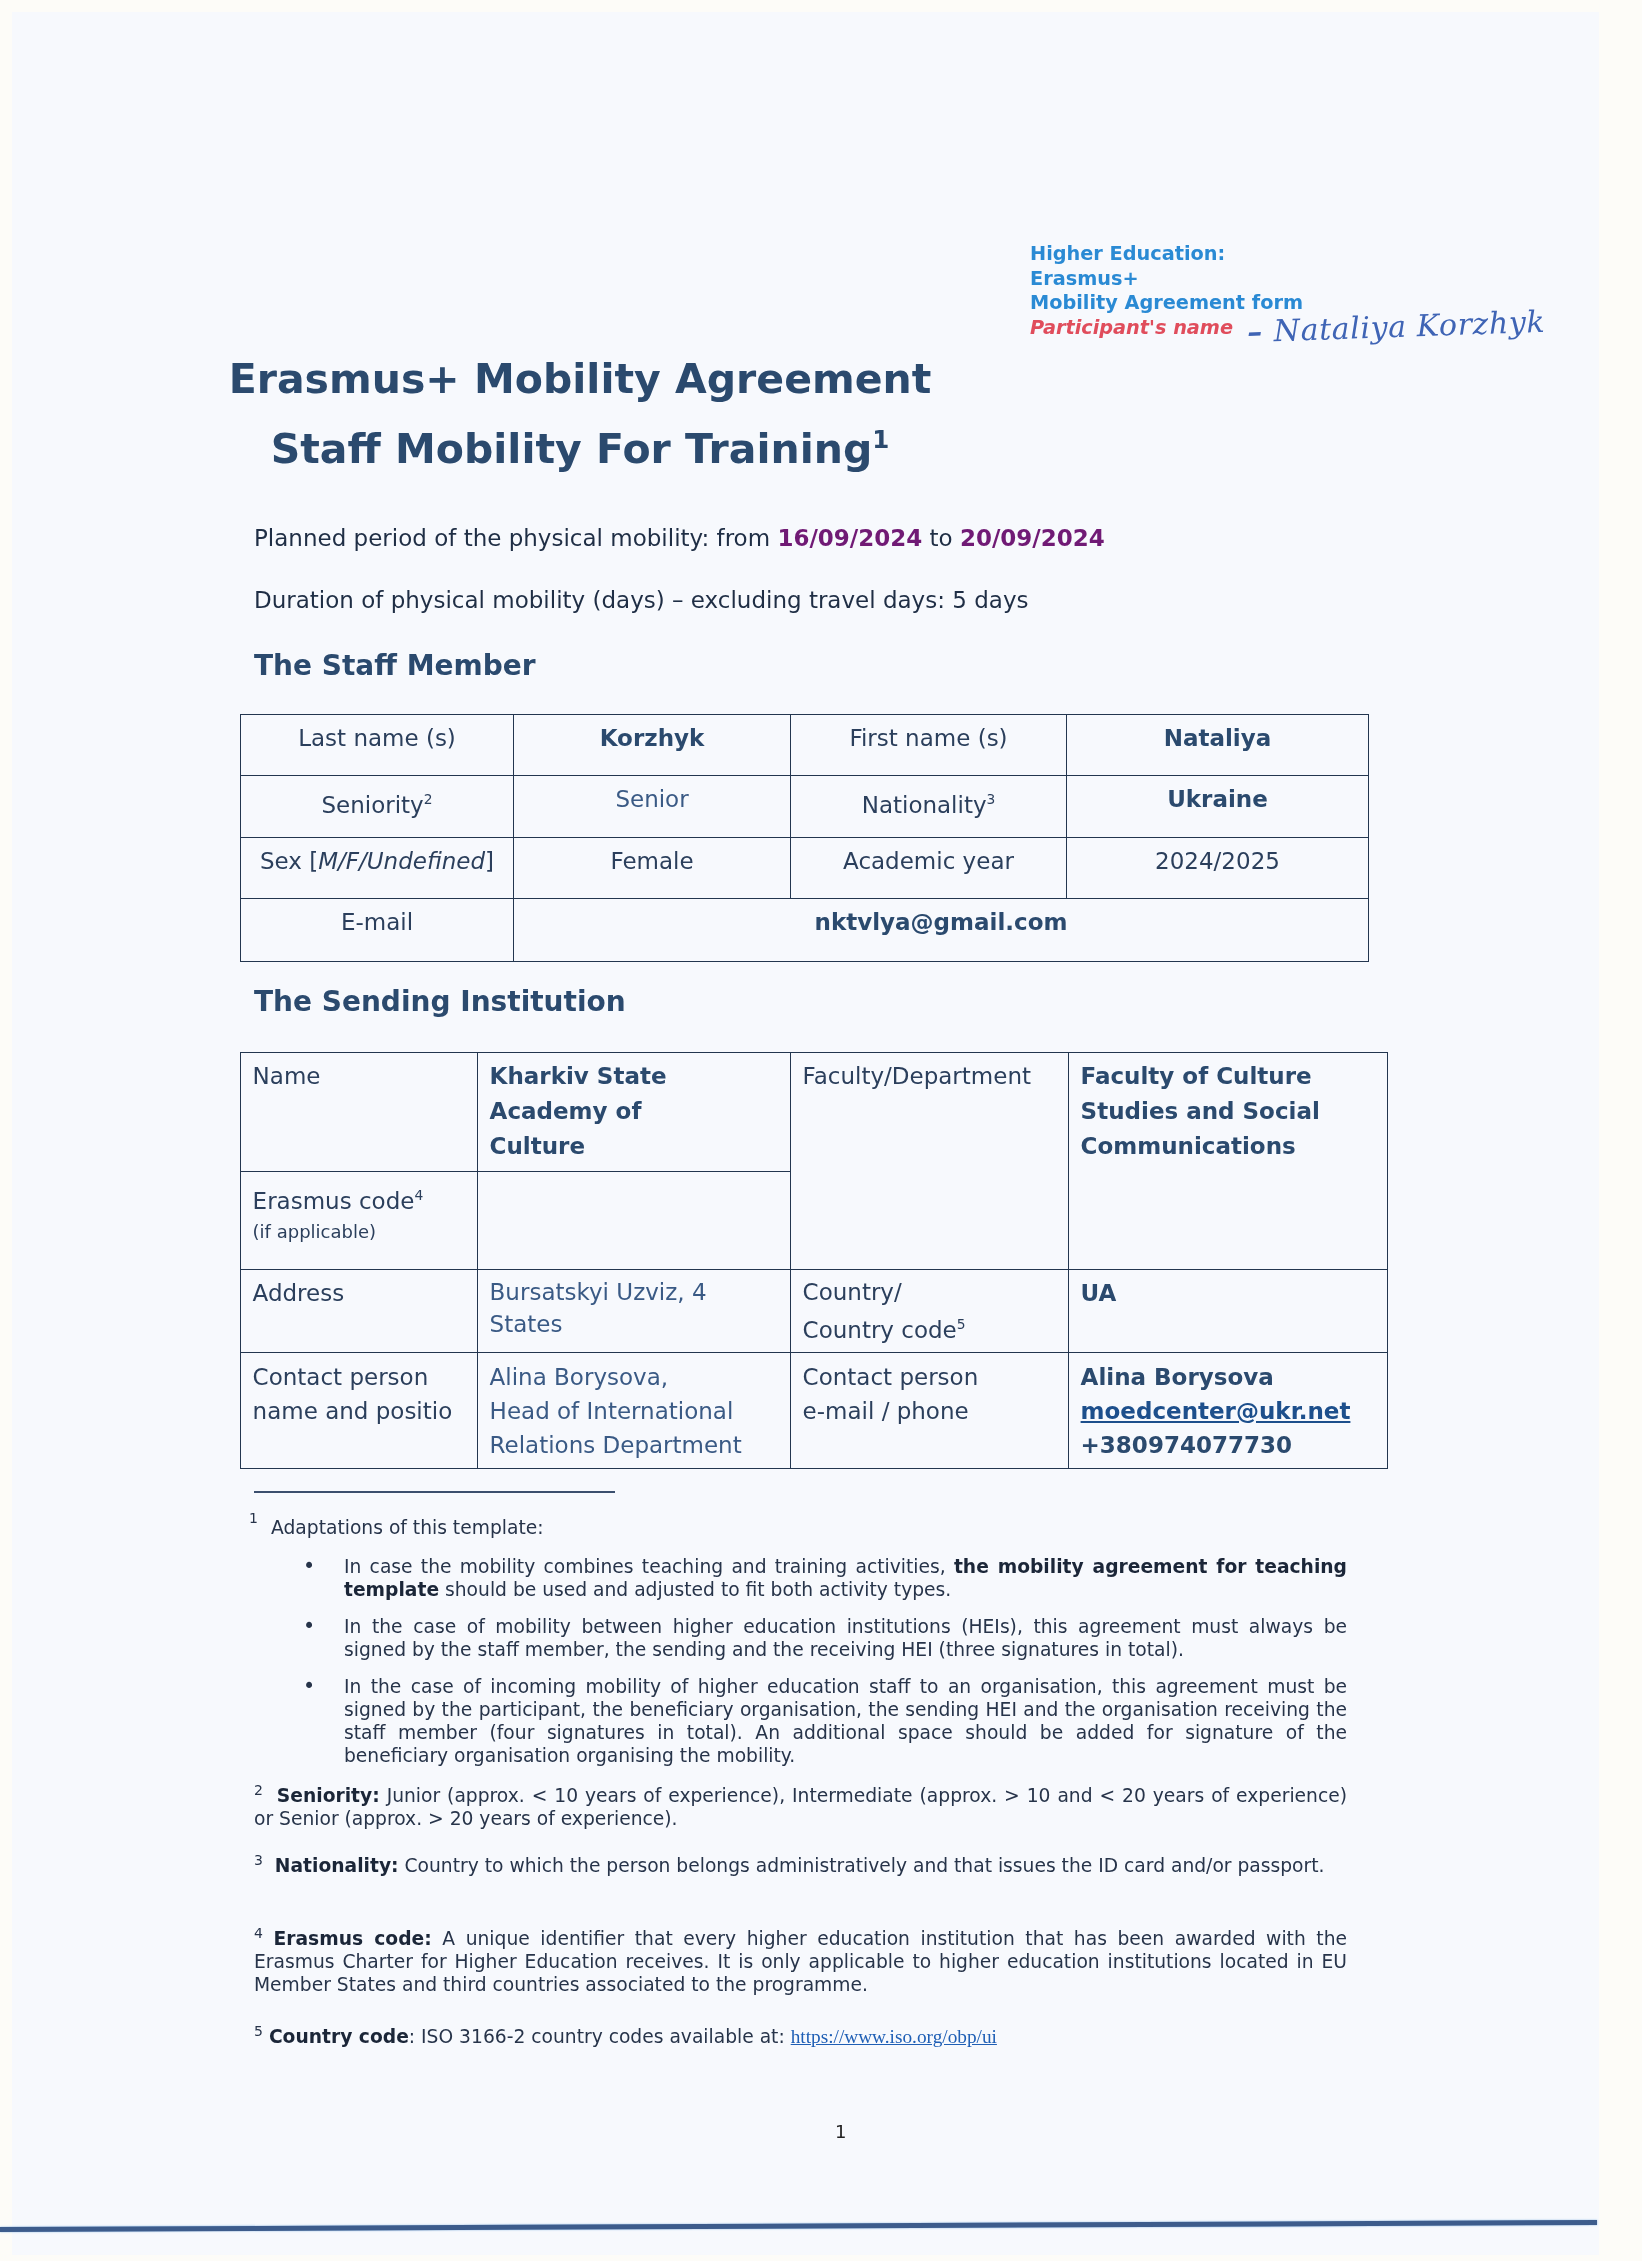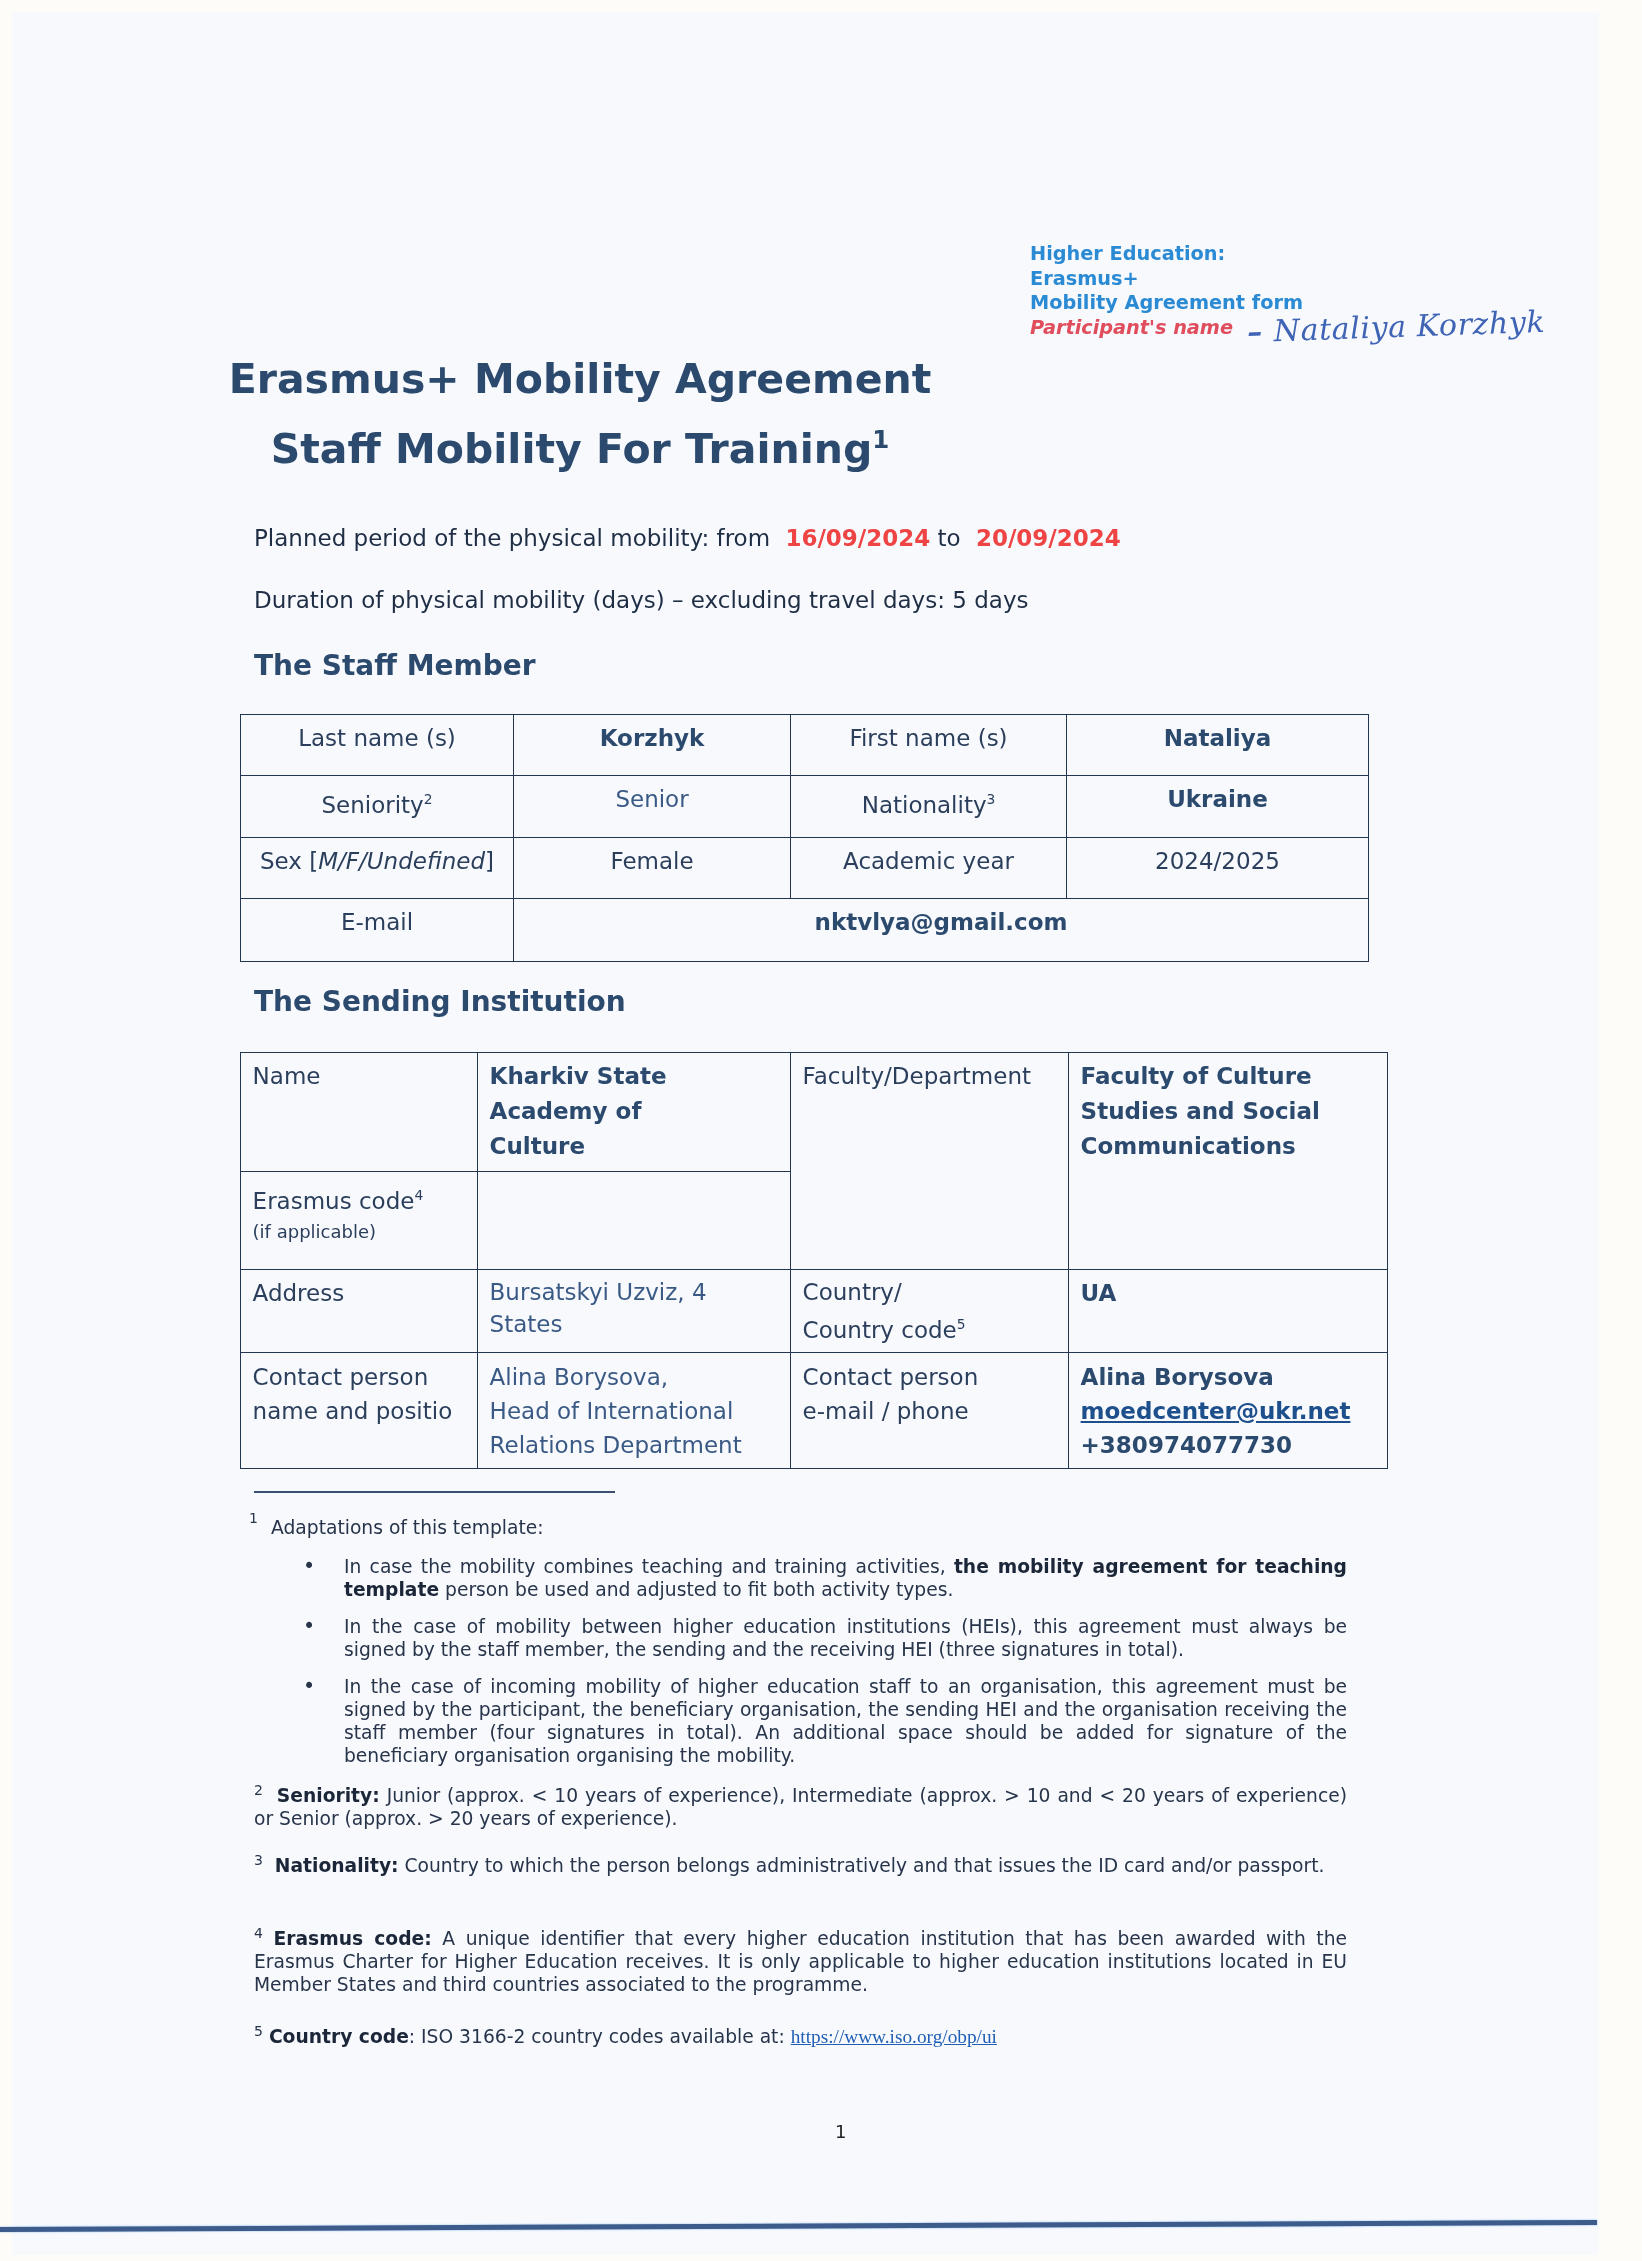--- a/index.html
+++ b/index.html
@@ -24,21 +24,21 @@
     }
     .sig-dash { color: #3f64b5; font-weight: bold; }
 
     
     .title { left: 0; width: 902px; text-align: center; font-weight: bold; color: #2b4a6e; }
     .title1 { left: 193px; top: 355px; font-size: 41px; width: 774px; }
     .title2 { left: 193px; top: 425px; font-size: 41px; width: 774px; }
     .title2 sup { font-size: 24.5px; }
 
     .para { left: 254px; font-size: 23px; color: #1f2e45; }
-    .para b { color: #ef4444; margin-left: 8px; }
+    .para b { color: #701a75; }
     .h2 { left: 254px; font-size: 28px; font-weight: bold; color: #2b4a6e; }
 
     
     table.form {
       position: absolute; border-collapse: collapse; table-layout: fixed;
       font-size: 23px; color: #2b3f5c;
     }
     table.form td {
       border: 1.9px solid #23364f; vertical-align: top; padding: 6.4px 11.6px; line-height: 35px;
       overflow: hidden; white-space: nowrap;
@@ -189,21 +189,21 @@
   </tr>
 </tbody>
   </table>
 
 <div class="abs fn-rule"></div>
 
 <div class="abs fn" style="left: 249px; top: 1507px;"><sup class="fn-num">1</sup></div>
 <div class="abs fn" style="left: 271px; top: 1516px;">Adaptations of this template:</div>
 
 <div class="abs fn bullet-list" style="top: 1555px;">
-  <div class="bullet"><span>In case the mobility combines teaching and training activities, </span><b>the mobility agreement for teaching template</b><span> person be used and adjusted to fit both activity types.</span></div>
+  <div class="bullet"><span>In case the mobility combines teaching and training activities, </span><b>the mobility agreement for teaching template</b><span> should be used and adjusted to fit both activity types.</span></div>
   <div class="bullet"><span>In the case of mobility between higher education institutions (HEIs), this agreement must always be signed by the staff member, the sending and the receiving HEI (three signatures in total).</span></div>
   <div class="bullet"><span>In the case of incoming mobility of higher education staff to an organisation, this agreement must be signed by the participant, the beneficiary organisation, the sending HEI and the organisation receiving the staff member (four signatures in total). An additional space should be added for signature of the beneficiary organisation organising the mobility.</span></div>
 </div>
 
 <div class="abs fn fn-block" style="top: 1779px;">
   <sup class="fn-num">2</sup>&nbsp;&nbsp;<b>Seniority:</b><span> Junior (approx. &lt; 10 years of experience), Intermediate (approx. &gt; 10 and &lt; 20 years of experience) or Senior (approx. &gt; 20 years of experience).</span>
 </div>
 
 <div class="abs fn fn-block" style="top: 1849px;">
   <sup class="fn-num">3</sup>&nbsp;&nbsp;<b>Nationality:</b><span> Country to which the person belongs administratively and that issues the ID card and/or passport.</span>

